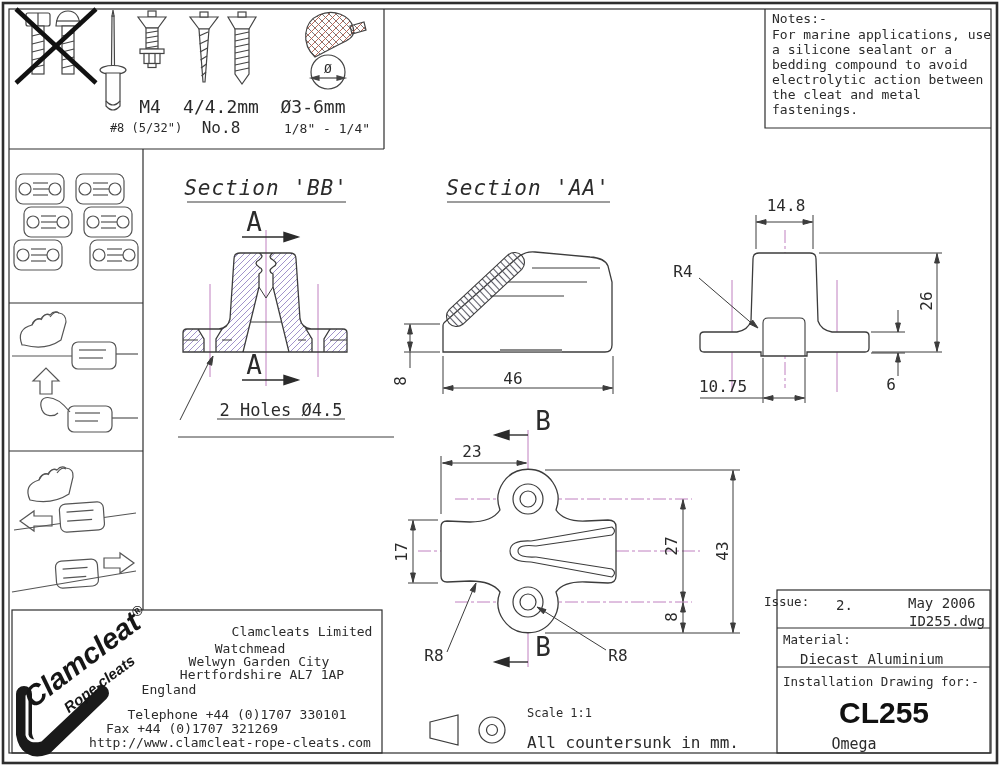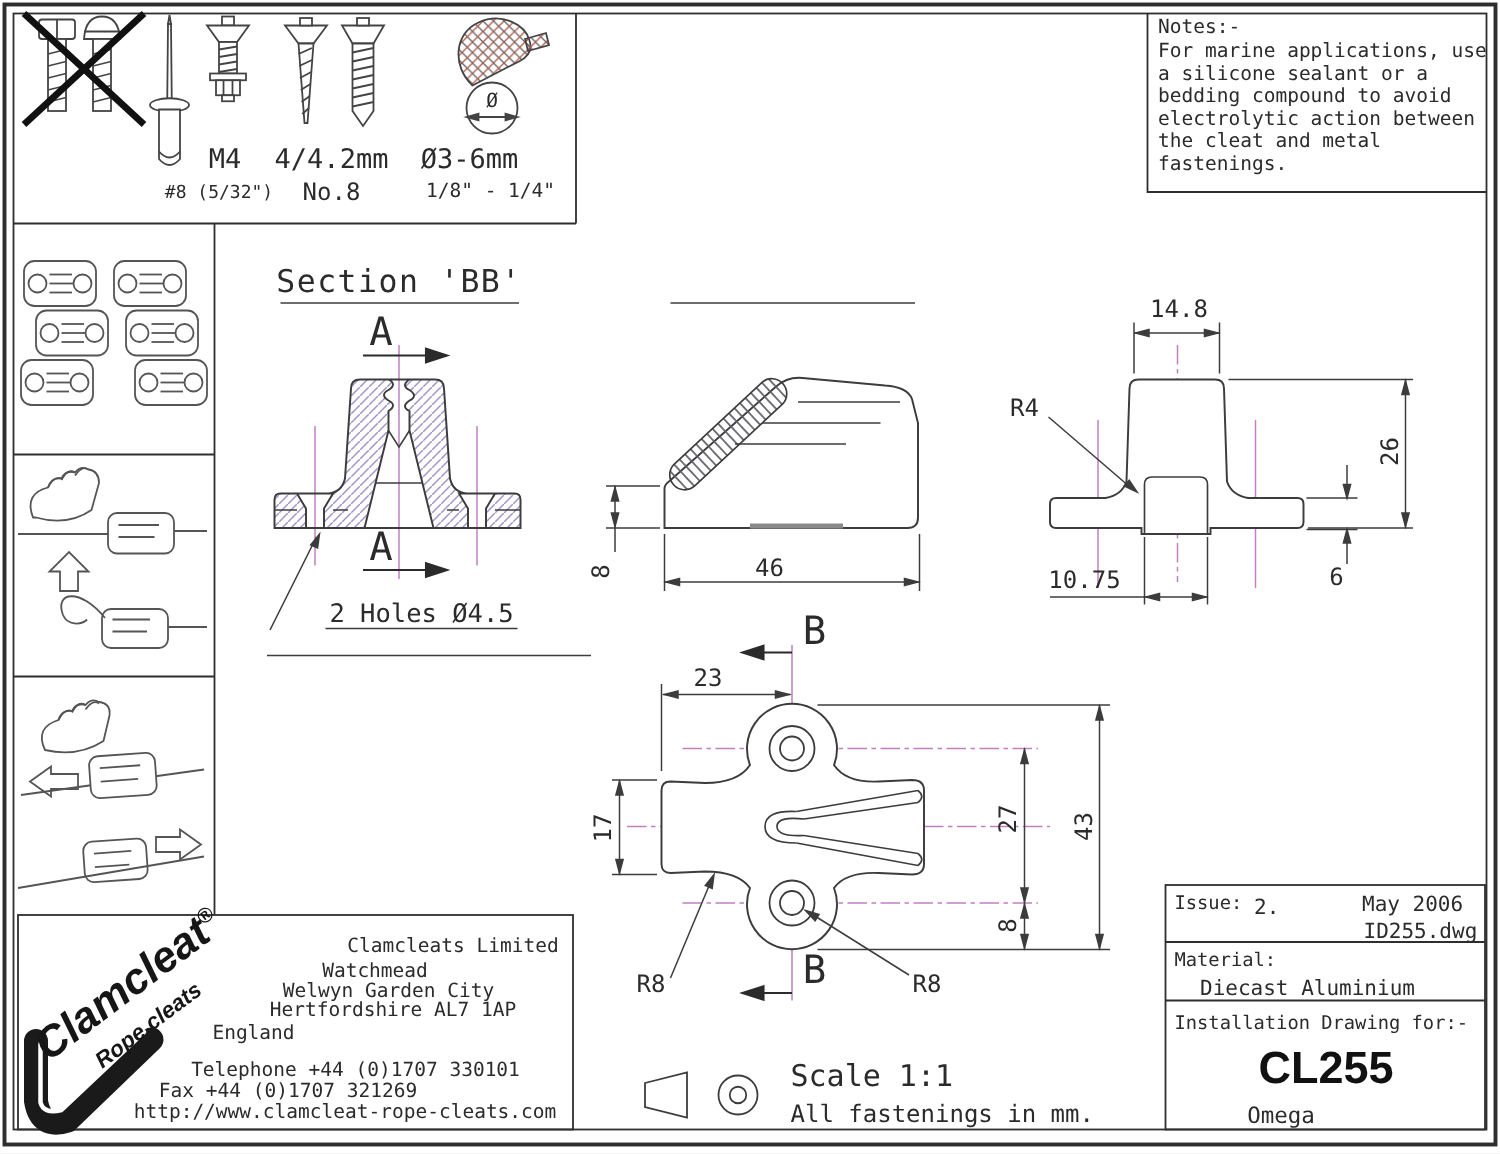--- a/index.html
+++ b/index.html
@@ -2,21 +2,21 @@
 <html><head>
 <meta charset="utf-8">
 <style>
   html,body{margin:0;padding:0;background:#e8e8e8;}
   #page{position:relative;width:1000px;height:769px;background:#ffffff;overflow:hidden;
         font-family:"DejaVu Sans Mono", monospace;color:#2b2b2b;}
   svg{position:absolute;left:0;top:0;}
   .t{position:absolute;white-space:pre;line-height:1;}
   .c{transform:translate(-50%,-50%);}
   .r{transform:translate(-50%,-50%) rotate(-90deg);}
-  .ls{letter-spacing:1px;}
+  .ls{letter-spacing:1px;font-style:italic;}
   .brand{font-family:"Liberation Sans",sans-serif;font-weight:bold;font-style:italic;color:#161616;}
   .code{font-family:"Liberation Sans",sans-serif;font-weight:bold;color:#111;}
 </style>
 </head>
 <body>
 
 <div id="page">
 
 <svg width="1000" height="769" viewBox="0 0 1000 769">
   <defs>
@@ -430,20 +430,21 @@
 
 <span class="t" style="left:772px;top:12px;font-size:13px">Notes:-</span>
 <span class="t" style="left:772px;top:28px;font-size:13px">For marine applications, use</span>
 <span class="t" style="left:772px;top:43px;font-size:13px">a silicone sealant or a</span>
 <span class="t" style="left:772px;top:58px;font-size:13px">bedding compound to avoid</span>
 <span class="t" style="left:772px;top:73px;font-size:13px">electrolytic action between</span>
 <span class="t" style="left:772px;top:88px;font-size:13px">the cleat and metal</span>
 <span class="t" style="left:772px;top:103px;font-size:13px">fastenings.</span>
 
 <span class="t c ls" style="left:266px;top:188px;font-size:21px">Section 'BB'</span>
+<span class="t c ls" style="left:528px;top:188px;font-size:21px">Section 'AA'</span>
 <span class="t c" style="left:254px;top:222px;font-size:26px">A</span>
 <span class="t c" style="left:254px;top:365px;font-size:26px">A</span>
 <span class="t c" style="left:543px;top:421px;font-size:26px">B</span>
 <span class="t c" style="left:543px;top:647px;font-size:26px">B</span>
 <span class="t c" style="left:281px;top:410px;font-size:17px">2 Holes Ø4.5</span>
 
 <span class="t c" style="left:513px;top:379px;font-size:16px">46</span>
 <span class="t r" style="left:401px;top:381px;font-size:16px">8</span>
 
 <span class="t c" style="left:786px;top:206px;font-size:16px">14.8</span>
@@ -453,36 +454,36 @@
 <span class="t c" style="left:891px;top:385px;font-size:16px">6</span>
 
 <span class="t c" style="left:472px;top:452px;font-size:16px">23</span>
 <span class="t r" style="left:402px;top:552px;font-size:16px">17</span>
 <span class="t r" style="left:672px;top:546px;font-size:16px">27</span>
 <span class="t r" style="left:723px;top:551px;font-size:16px">43</span>
 <span class="t r" style="left:672px;top:617px;font-size:16px">8</span>
 <span class="t c" style="left:434px;top:656px;font-size:16px">R8</span>
 <span class="t c" style="left:618px;top:656px;font-size:16px">R8</span>
 
-<span class="t" style="left:527px;top:707px;font-size:20px">Scale 1:1</span>
-<span class="t" style="left:527px;top:735px;font-size:16px">All fastenings in mm.</span>
+<span class="t" style="left:527px;top:707px;font-size:12px">Scale 1:1</span>
+<span class="t" style="left:527px;top:735px;font-size:16px">All countersunk in mm.</span>
 
 <span class="t brand" style="left:36px;top:684px;font-size:29px;transform-origin:0 100%;transform:rotate(-37deg)"><span>Clamcleat</span><sup style="font-size:14px">®</sup></span>
 <span class="t brand" style="left:70px;top:700px;font-size:15px;transform-origin:0 100%;transform:rotate(-37deg)">Rope cleats</span>
 
 <span class="t c" style="left:302px;top:631px;font-size:13px">Clamcleats Limited</span>
 <span class="t c" style="left:250px;top:648px;font-size:13px">Watchmead</span>
 <span class="t c" style="left:259px;top:661px;font-size:13px">Welwyn Garden City</span>
 <span class="t c" style="left:262px;top:674px;font-size:13px">Hertfordshire AL7 1AP</span>
 <span class="t c" style="left:169px;top:689px;font-size:13px">England</span>
 <span class="t c" style="left:237px;top:714px;font-size:13px">Telephone +44 (0)1707 330101</span>
 <span class="t c" style="left:192px;top:728px;font-size:13px">Fax +44 (0)1707 321269</span>
 <span class="t c" style="left:230px;top:742px;font-size:13px">http://www.clamcleat-rope-cleats.com</span>
 
-<span class="t" style="left:783px;top:596px;font-size:12.5px">Issue:</span>
+<span class="t" style="left:764px;top:596px;font-size:12.5px">Issue:</span>
 <span class="t" style="left:836px;top:598px;font-size:14px">2.</span>
 <span class="t" style="left:908px;top:596px;font-size:14px">May 2006</span>
 <span class="t" style="left:909px;top:614px;font-size:14px">ID255.dwg</span>
 <span class="t" style="left:783px;top:634px;font-size:12.5px">Material:</span>
 <span class="t" style="left:800px;top:652px;font-size:14px">Diecast Aluminium</span>
 <span class="t" style="left:783px;top:676px;font-size:12.5px">Installation Drawing for:-</span>
 <span class="t c code" style="left:884px;top:713px;font-size:30px">CL255</span>
 <span class="t c" style="left:854px;top:744px;font-size:15px">Omega</span>
 
 </div>

